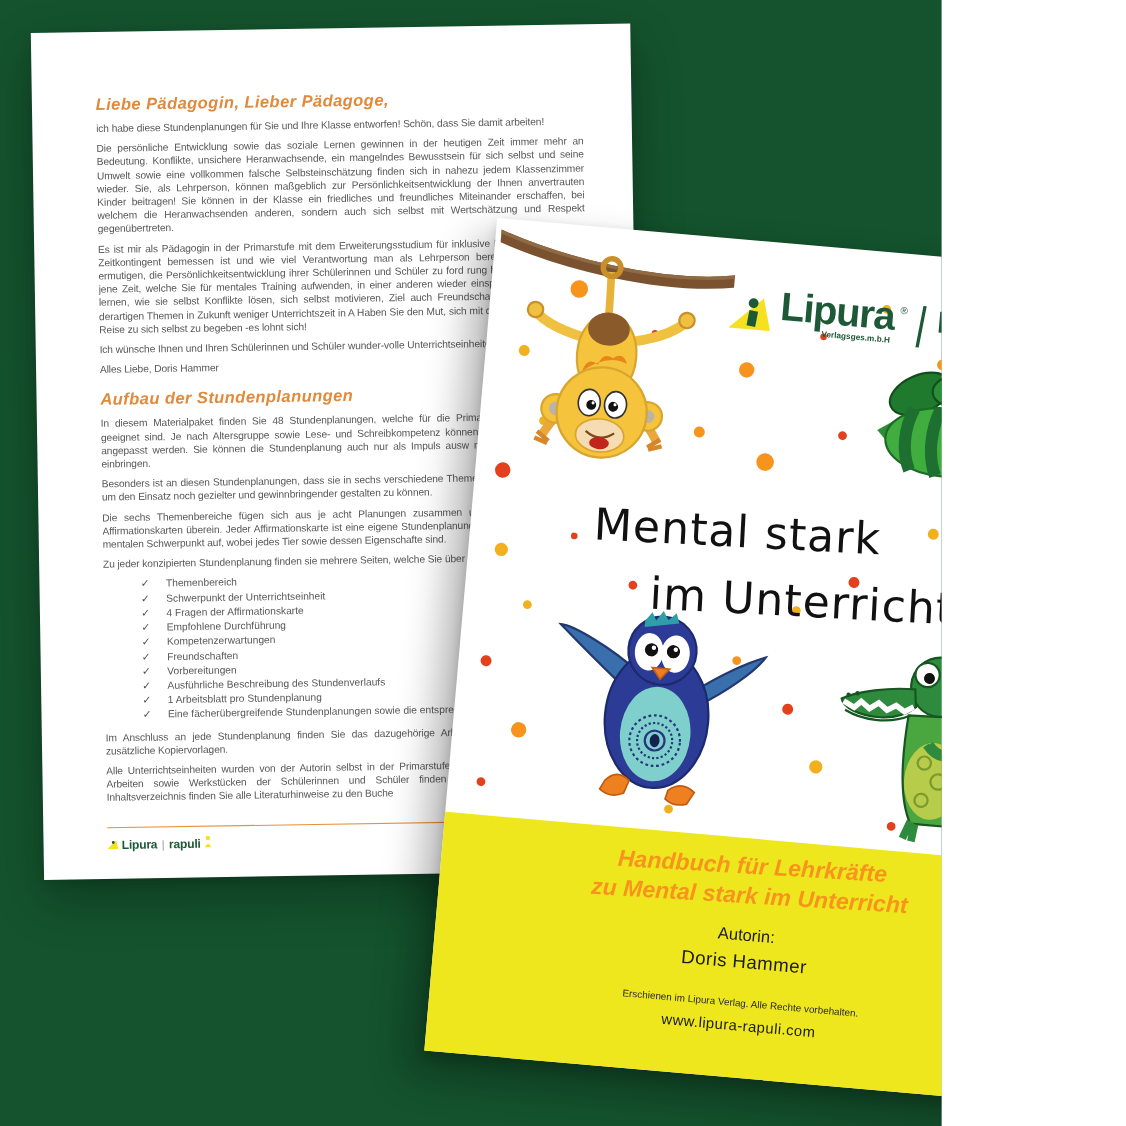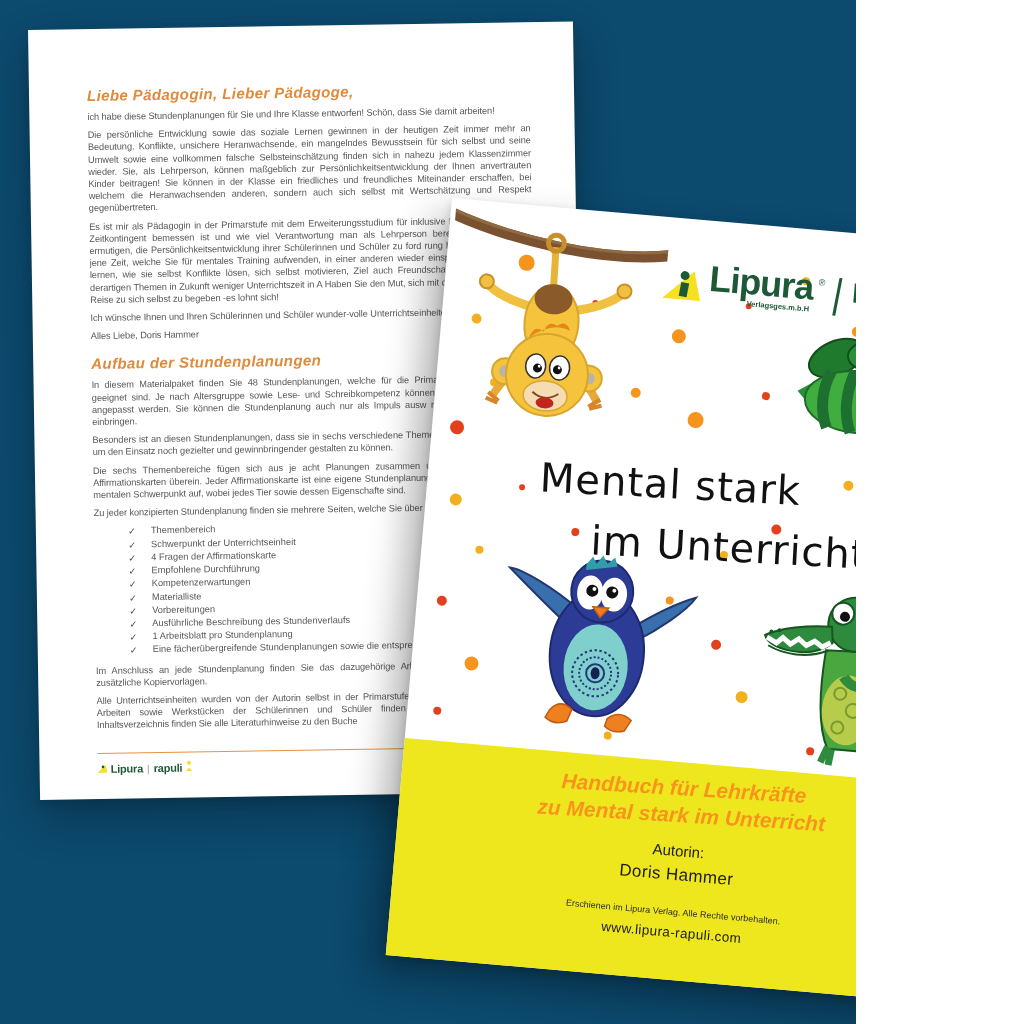--- a/index.html
+++ b/index.html
@@ -1,16 +1,16 @@
 <!DOCTYPE html>
 <html><head>
 <meta charset="utf-8">
 <style>
   html,body{margin:0;padding:0;background:#ffffff;}
-  .stage{position:relative;width:856px;height:1024px;overflow:hidden;background:#0c4a6e;
+  .stage{position:relative;width:856px;height:1024px;overflow:hidden;background:#14532d;
          font-family:"Liberation Sans",sans-serif;}
 
   
   .letter-page{position:absolute;left:28px;top:30px;width:545px;height:770px;background:#ffffff;
     transform:rotate(-0.9deg);transform-origin:top left;z-index:1;
     box-shadow:0 18px 45px rgba(0,0,0,.28),0 4px 10px rgba(0,0,0,.12);}
   .letter-inner{position:absolute;left:58px;right:44px;top:58px;bottom:60px;overflow:hidden;}
   .hand-heading{font-size:15px;font-weight:bold;font-style:italic;color:#E08A3C;
     letter-spacing:.4px;margin:0 0 7px 0;}
   .h2-gap{margin-top:13px;}
@@ -88,21 +88,21 @@
         <li>
             <span class="check">✓</span>
             <span>Empfohlene Durchführung</span>
           </li>
         <li>
             <span class="check">✓</span>
             <span>Kompetenzerwartungen</span>
           </li>
         <li>
             <span class="check">✓</span>
-            <span>Materialliste</span>
+            <span>Freundschaften</span>
           </li>
         <li>
             <span class="check">✓</span>
             <span>Vorbereitungen</span>
           </li>
         <li>
             <span class="check">✓</span>
             <span>Ausführliche Beschreibung des Stundenverlaufs</span>
           </li>
         <li>

